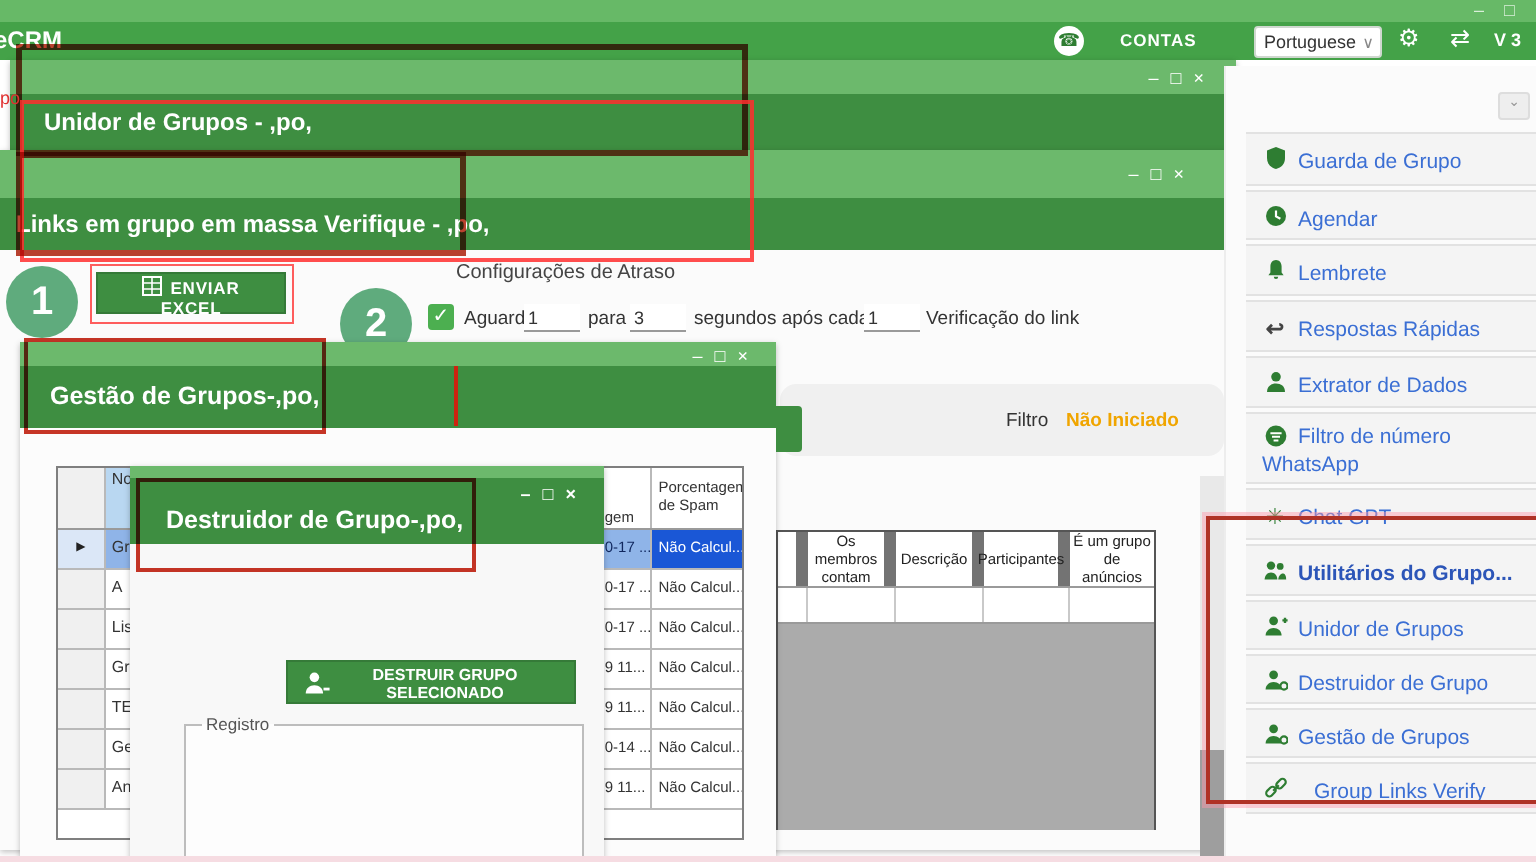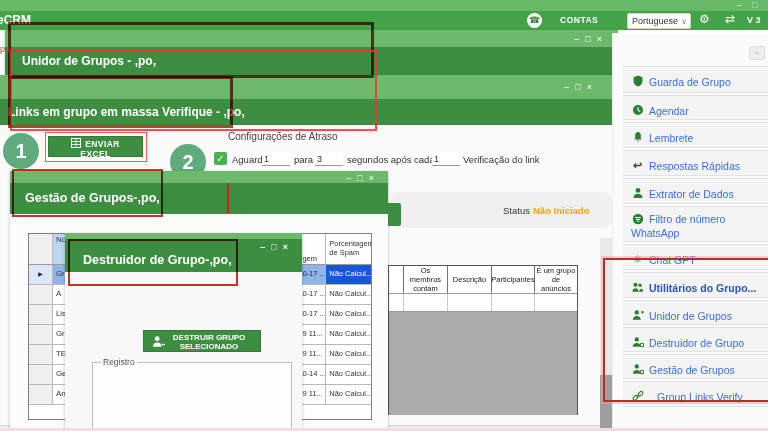--- a/index.html
+++ b/index.html
@@ -32,21 +32,21 @@
   .ckbox{width:13px;height:13px;background:#4caf50;border-radius:2px;color:#fff;font-size:10px;line-height:13px;text-align:center;}
   .flabel{font-size:9.5px;color:#333;}
   .finput{position:absolute;width:24px;height:13px;border:none;border-bottom:1px solid #9a9a9a;background:#fff;
     font-size:9px;color:#333;padding:0 2px;font-family:"Liberation Sans",sans-serif;}
   .panel{background:#f0f0f0;border-radius:8px;}
   .statuslbl{font-size:9.5px;color:#333;}
   .statusval{font-size:9.5px;font-weight:bold;color:#f0a500;}
   
   .mtable{border:1px solid #555;background:#fff;box-sizing:border-box;}
   .mtable .hrow{display:flex;border-bottom:1px solid #9a9a9a;height:27px;}
-  .mtable .hcell{font-size:7.5px;color:#222;text-align:center;border-right:1px solid #737373;
+  .mtable .hcell{font-size:7.5px;color:#222;text-align:center;border-right:6px solid #737373;
     display:flex;align-items:center;justify-content:center;box-sizing:border-box;padding:1px;}
   .mtable .erow{display:flex;height:17px;border-bottom:1px solid #9a9a9a;}
   .mtable .ecell{border-right:1px solid #c9c9c9;box-sizing:border-box;}
   .mtable .grayfill{background:#ababab;}
   .ltable{border:1px solid #7f7f7f;background:#fff;box-sizing:border-box;}
   .lrow{display:flex;height:19px;border-bottom:1px solid #b9b9b9;}
   .lcell{font-size:8px;color:#333;border-right:1px solid #b9b9b9;box-sizing:border-box;
     padding:0 3px;line-height:18px;white-space:nowrap;overflow:hidden;}
   
   .sidebar{left:612px;top:33px;width:156px;height:398px;background:#fbfbfb;border-left:1px solid #ededed;}
@@ -172,21 +172,21 @@
     <div class="abs ckbox" style="left:214px;top:77px;">✓</div>
     <span class="abs flabel" style="left:232px;top:79px;">Aguard</span>
     <input class="finput" style="left: 262px; top: 77px;" readonly="" value="1">
     <span class="abs flabel" style="left:294px;top:79px;">para</span>
     <input class="finput" style="left: 315px; top: 77px;" readonly="" value="3">
     <span class="abs flabel" style="left:347px;top:79px;">segundos após cada</span>
     <input class="finput" style="left: 432px; top: 77px;" readonly="" value="1">
     <span class="abs flabel" style="left:463px;top:79px;">Verificação do link</span>
 
     <div class="abs panel" style="left:390px;top:117px;width:222px;height:36px;">
-      <span class="abs statuslbl" style="left:113px;top:13px;">Status</span>
+      <span class="abs statuslbl" style="left:113px;top:13px;">Filtro</span>
       <span class="abs statusval" style="left:143px;top:13px;">Não Iniciado</span>
     </div>
 
     <div class="abs mtable" style="left:388px;top:190px;width:190px;height:150px;">
       <div class="hrow">
         <div class="hcell" style="width:15px;"></div>
         <div class="hcell" style="width:44px;">Os membros contam</div>
         <div class="hcell" style="width:44px;">Descrição</div>
         <div class="hcell" style="width:43px;">Participantes</div>
         <div class="hcell" style="width:42px;border-right:none;">É um grupo de anúncios</div>
@@ -275,21 +275,21 @@
   <div class="abs win" style="left:65px;top:233px;width:237px;height:198px;background:#f8f8f8;">
     <div class="wstrip" style="height:6px;"></div>
     <div class="wtitle" style="top:6px;height:33px;font-size:12.5px;">
       <span class="wc3" style="right:8px;top:3px;">
         <span>–</span><span>□</span><span>×</span>
       </span>
       <span style="position:absolute;left:18px;top:14px;">Destruidor de Grupo-,po,</span>
     </div>
 
 
-    <button class="abs gbtn" style="left:78px;top:97px;width:118px;height:22px;font-size:8px;line-height:9px;padding:2px 0 0 14px;">
+    <button class="abs gbtn" style="left:78px;top:97px;width:145px;height:22px;font-size:8px;line-height:9px;padding:2px 0 0 14px;">
       <svg width="13" height="13" viewBox="0 0 12 12" style="position:absolute;left:8px;top:4px;fill:#fff;">
           <use href="#i-person-minus"></use>
         </svg>
       <span>DESTRUIR GRUPO</span><br>
       <span>SELECIONADO</span>
     </button>
 
     <fieldset class="reg" style="left:27px;top:124px;width:198px;height:80px;">
       <legend>Registro</legend>
     </fieldset>

